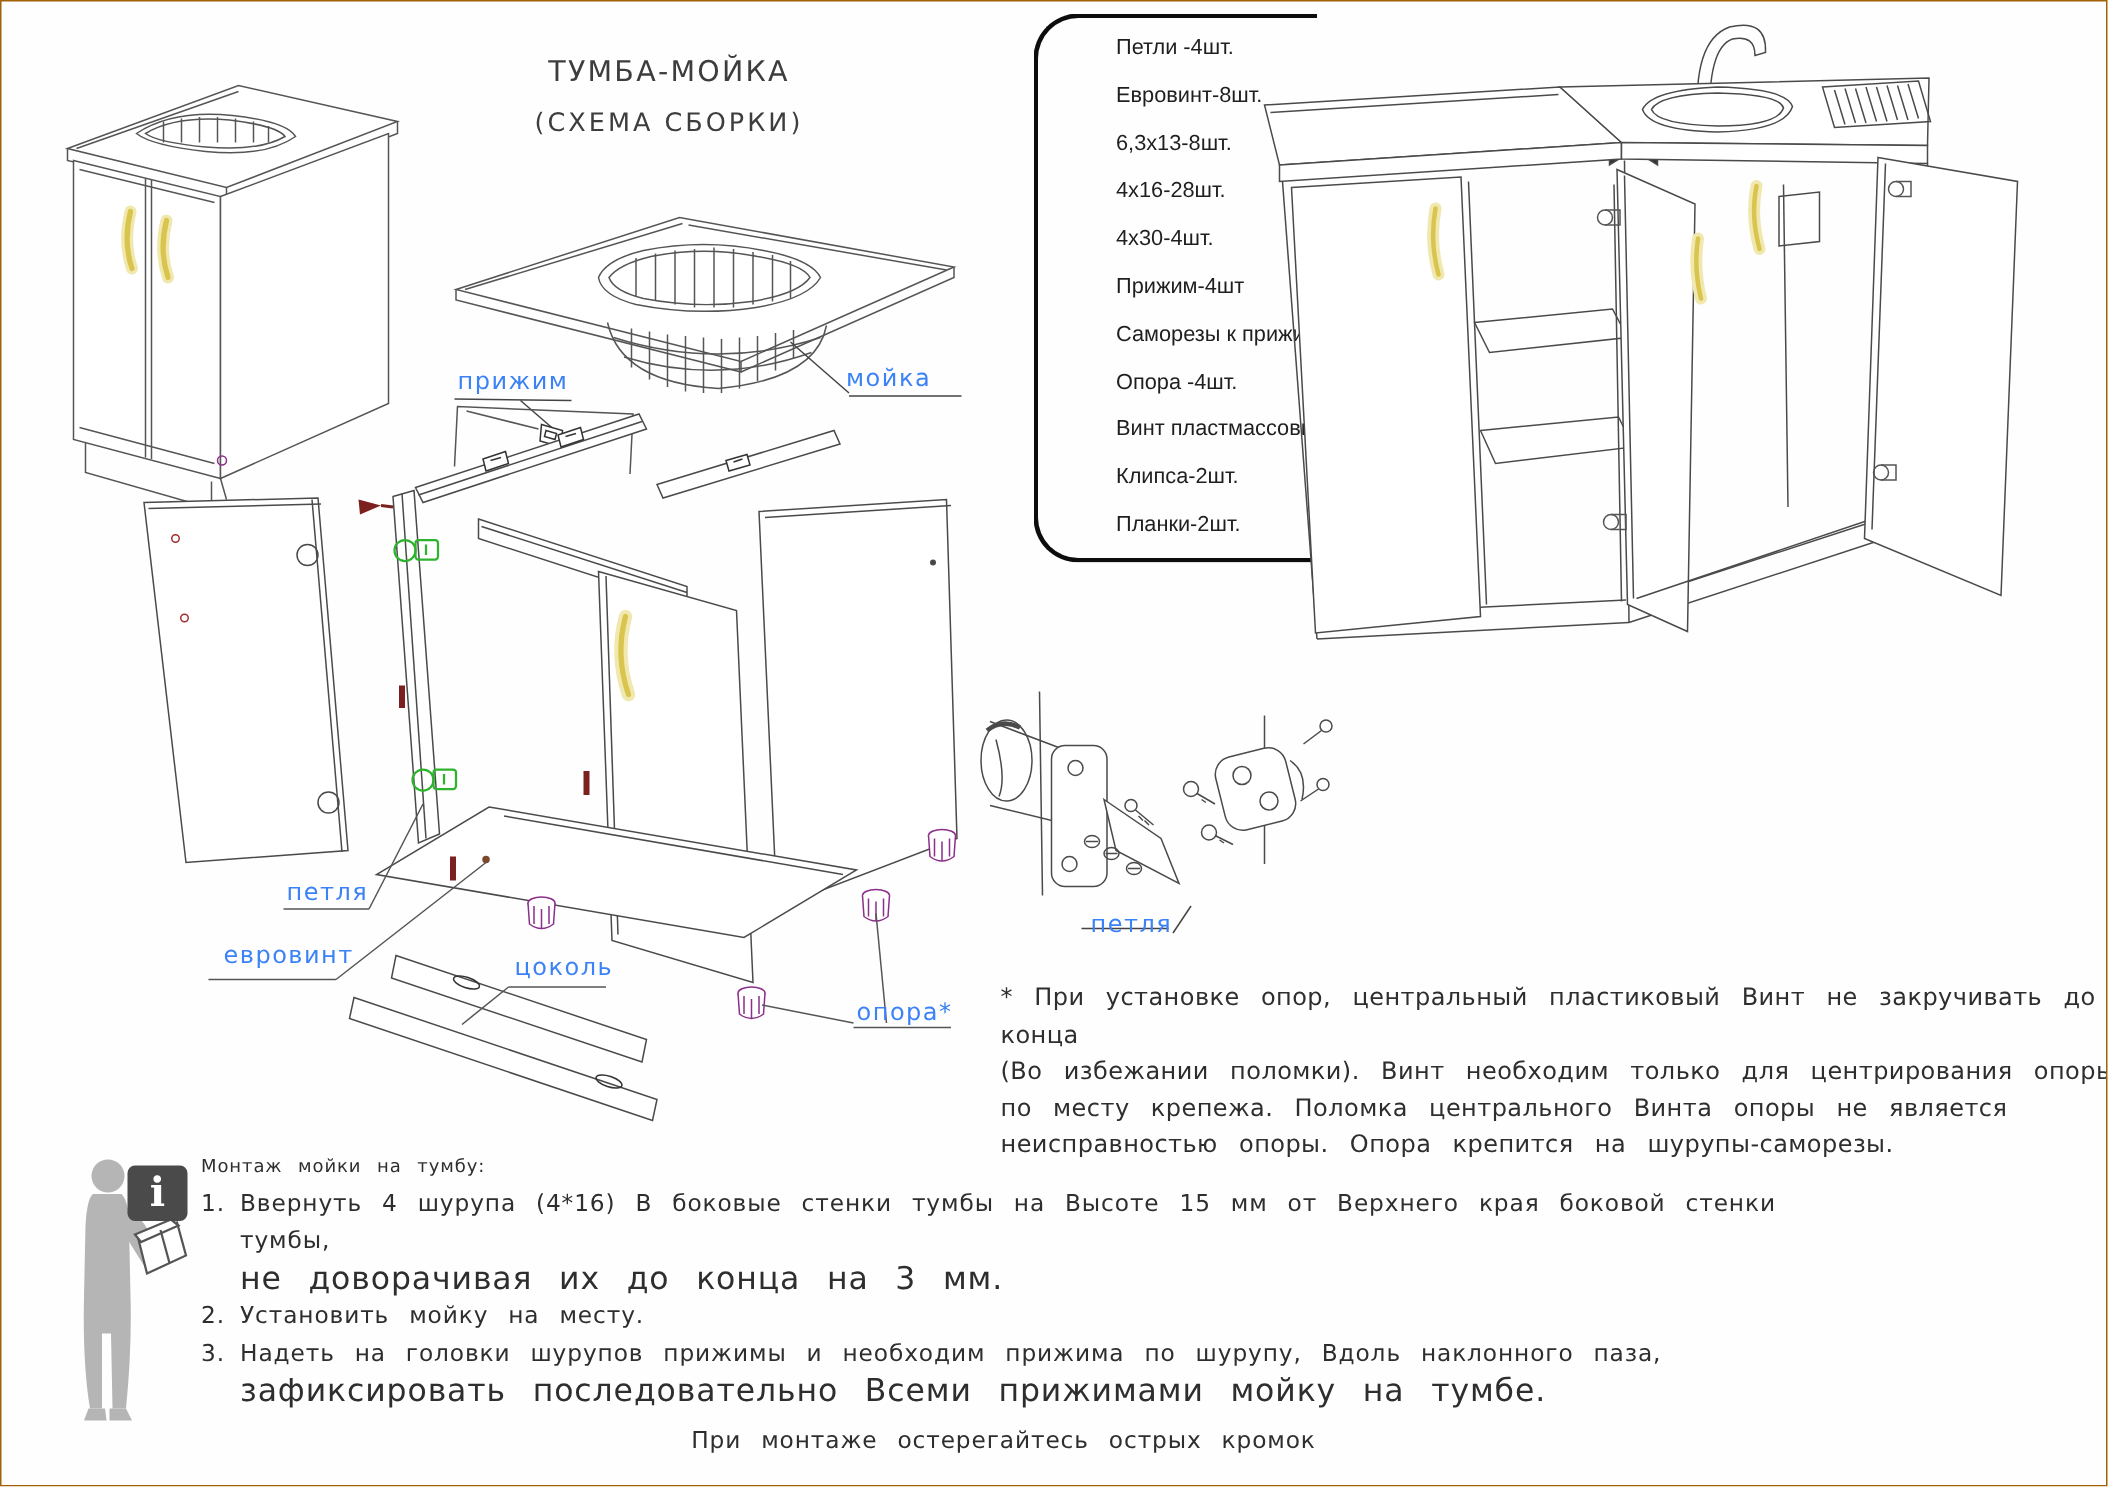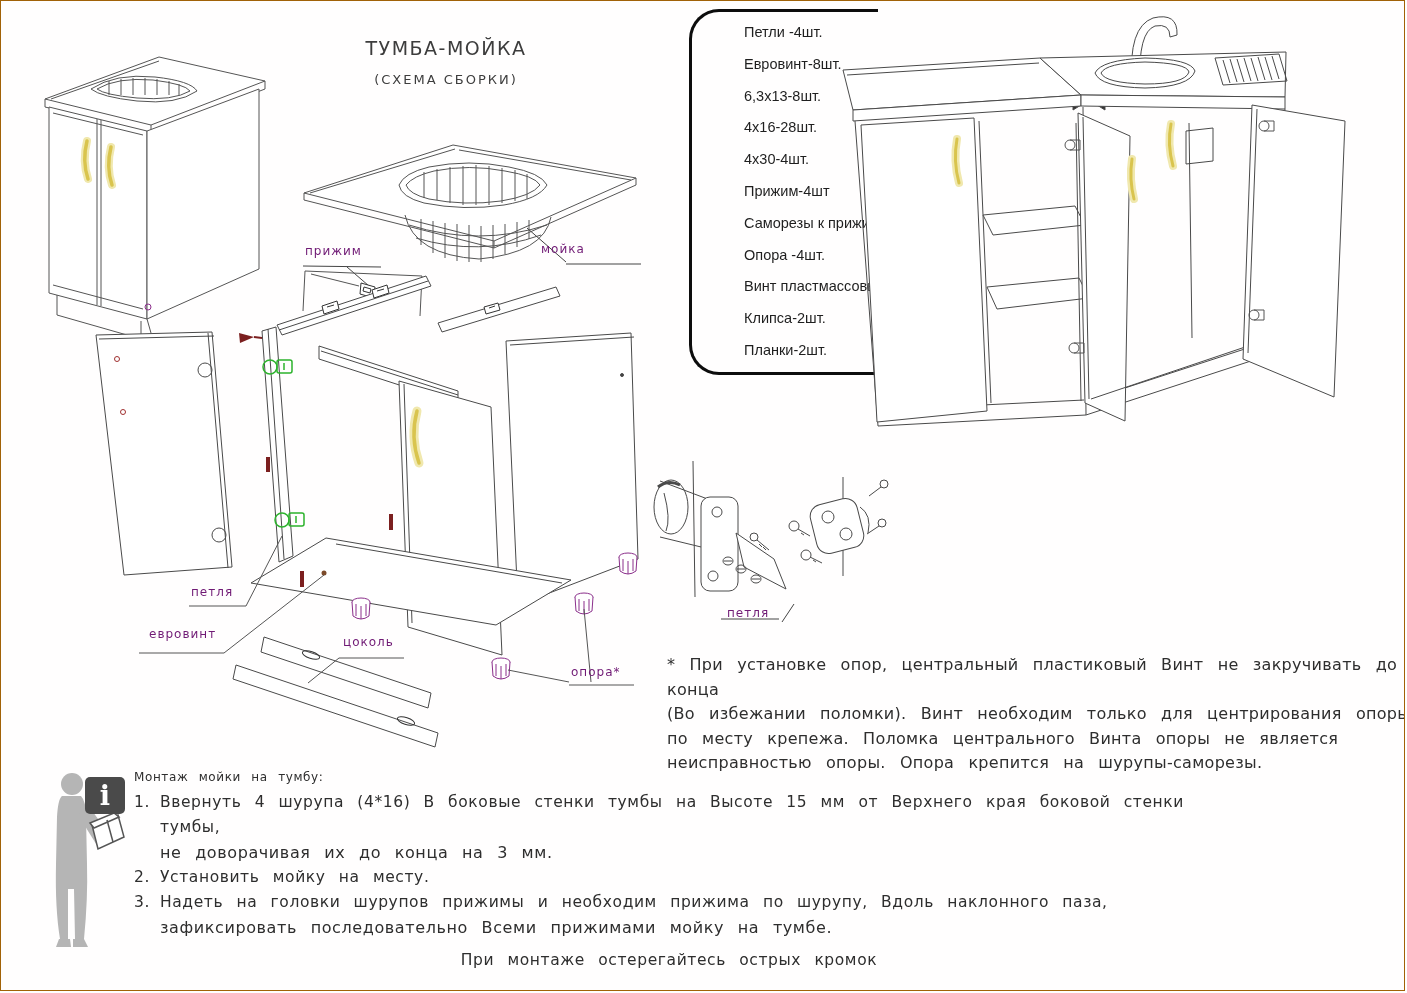--- a/index.html
+++ b/index.html
@@ -2,37 +2,37 @@
 <html><head>
 <meta charset="utf-8">
 <style>
   html,body{margin:0;padding:0;background:#fff;}
   .page{position:relative;width:1403px;height:989px;background:#fffefe;
         border:1px solid #a16207;overflow:hidden;
         font-family:"DejaVu Sans",sans-serif;color:#333;}
   svg{position:absolute;overflow:visible;}
   
   .tech{font-family:"DejaVu Sans",sans-serif;color:#3a3a3a;letter-spacing:0.6px;}
-  .diagram-label{position:absolute;font-size:12px;letter-spacing:1px;color:#701a75;white-space:nowrap;}
+  .diagram-label{position:absolute;font-size:16px;letter-spacing:1px;color:#3b82f6;white-space:nowrap;}
   .title-block{position:absolute;left:330px;top:36px;width:230px;text-align:center;}
   .title-line1{font-size:19px;letter-spacing:1.5px;color:#3d3d3d;}
-  .title-line2{font-size:13px;letter-spacing:2px;color:#3d3d3d;margin-top:13px;}
+  .title-line2{font-size:17px;letter-spacing:2px;color:#3d3d3d;margin-top:13px;}
   .parts-box{position:absolute;left:688px;top:8px;width:150px;height:360px;
              border:3px solid #0d0d0d;border-right:none;border-radius:30px 0 0 30px;
              background:transparent;padding-left:36px;}
   .parts-list{display:flex;flex-direction:column;justify-content:space-between;
               height:334px;padding:12px 0 12px 16px;}
   .parts-item{font-family:"Liberation Sans",sans-serif;font-size:14.5px;color:#1f1f1f;white-space:pre;}
   .note-block{position:absolute;left:666px;top:652px;width:745px;}
   .note-line{font-size:16px;line-height:24.5px;word-spacing:0.55em;letter-spacing:0.3px;color:#2e2e2e;}
   .instr-block{position:absolute;left:133px;top:764px;width:1070px;}
   .instr-heading{font-size:12px;line-height:25px;word-spacing:0.5em;color:#2e2e2e;}
   .instr-row{display:flex;font-size:15.5px;line-height:25px;word-spacing:0.5em;color:#2e2e2e;}
   .instr-num{width:26px;flex:0 0 26px;}
-  .instr-cont{margin-left:26px;font-size:16px;line-height:25px;word-spacing:0.5em;color:#2e2e2e;}
+  .instr-cont{margin-left:26px;font-size:21px;line-height:25px;word-spacing:0.5em;color:#2e2e2e;}
   .instr-footer{margin-top:11px;font-size:15.5px;word-spacing:0.5em;color:#2e2e2e;text-align:center;}
   .info-icon{position:absolute;left:84px;top:776px;width:40px;height:37px;background:#4a4a4a;
              border-radius:5px;display:flex;align-items:center;justify-content:center;
              color:#fff;font-family:"DejaVu Serif",serif;font-weight:bold;font-size:27px;line-height:1;}
 </style>
 </head>
 <body>
 
 <div class="page">
 
@@ -89,21 +89,21 @@
       <line x1="22" y1="149" x2="70" y2="161"></line>
       <polygon points="72,158 86,162 85,173 71,169" fill="#fff" stroke="#333"></polygon>
       <polygon points="75,162 82,164 81,168 74,166" fill="none" stroke="#333"></polygon>
 
       <line x1="238" y1="103" x2="277" y2="137" stroke="#444"></line>
       <line x1="277" y1="139" x2="352" y2="139" stroke="#444"></line>
     </g>
   </svg>
 
   <div class="diagram-label" style="left:304px;top:243px">прижим</div>
-  <div class="diagram-label" style="left:540px;top:241px">мойка</div>
+  <div class="diagram-label" style="left:563px;top:241px">мойка</div>
 
   <svg style="left:85px;top:262px" width="575" height="520" viewBox="0 0 575 520">
     <g fill="none" stroke="#4a4a4a" stroke-width="1">
 
       <polygon points="191,62 340,13 345,23 196,72" fill="#fff"></polygon>
       <line x1="193" y1="67" x2="342" y2="18"></line>
       <polygon points="236,43 251,38 253,46 238,51" fill="#fff" stroke="#333"></polygon>
       <line x1="241" y1="44" x2="248" y2="42" stroke="#333"></line>
       <polygon points="286,27 301,22 303,30 288,35" fill="#fff" stroke="#333"></polygon>
       <line x1="291" y1="28" x2="298" y2="26" stroke="#333"></line>

